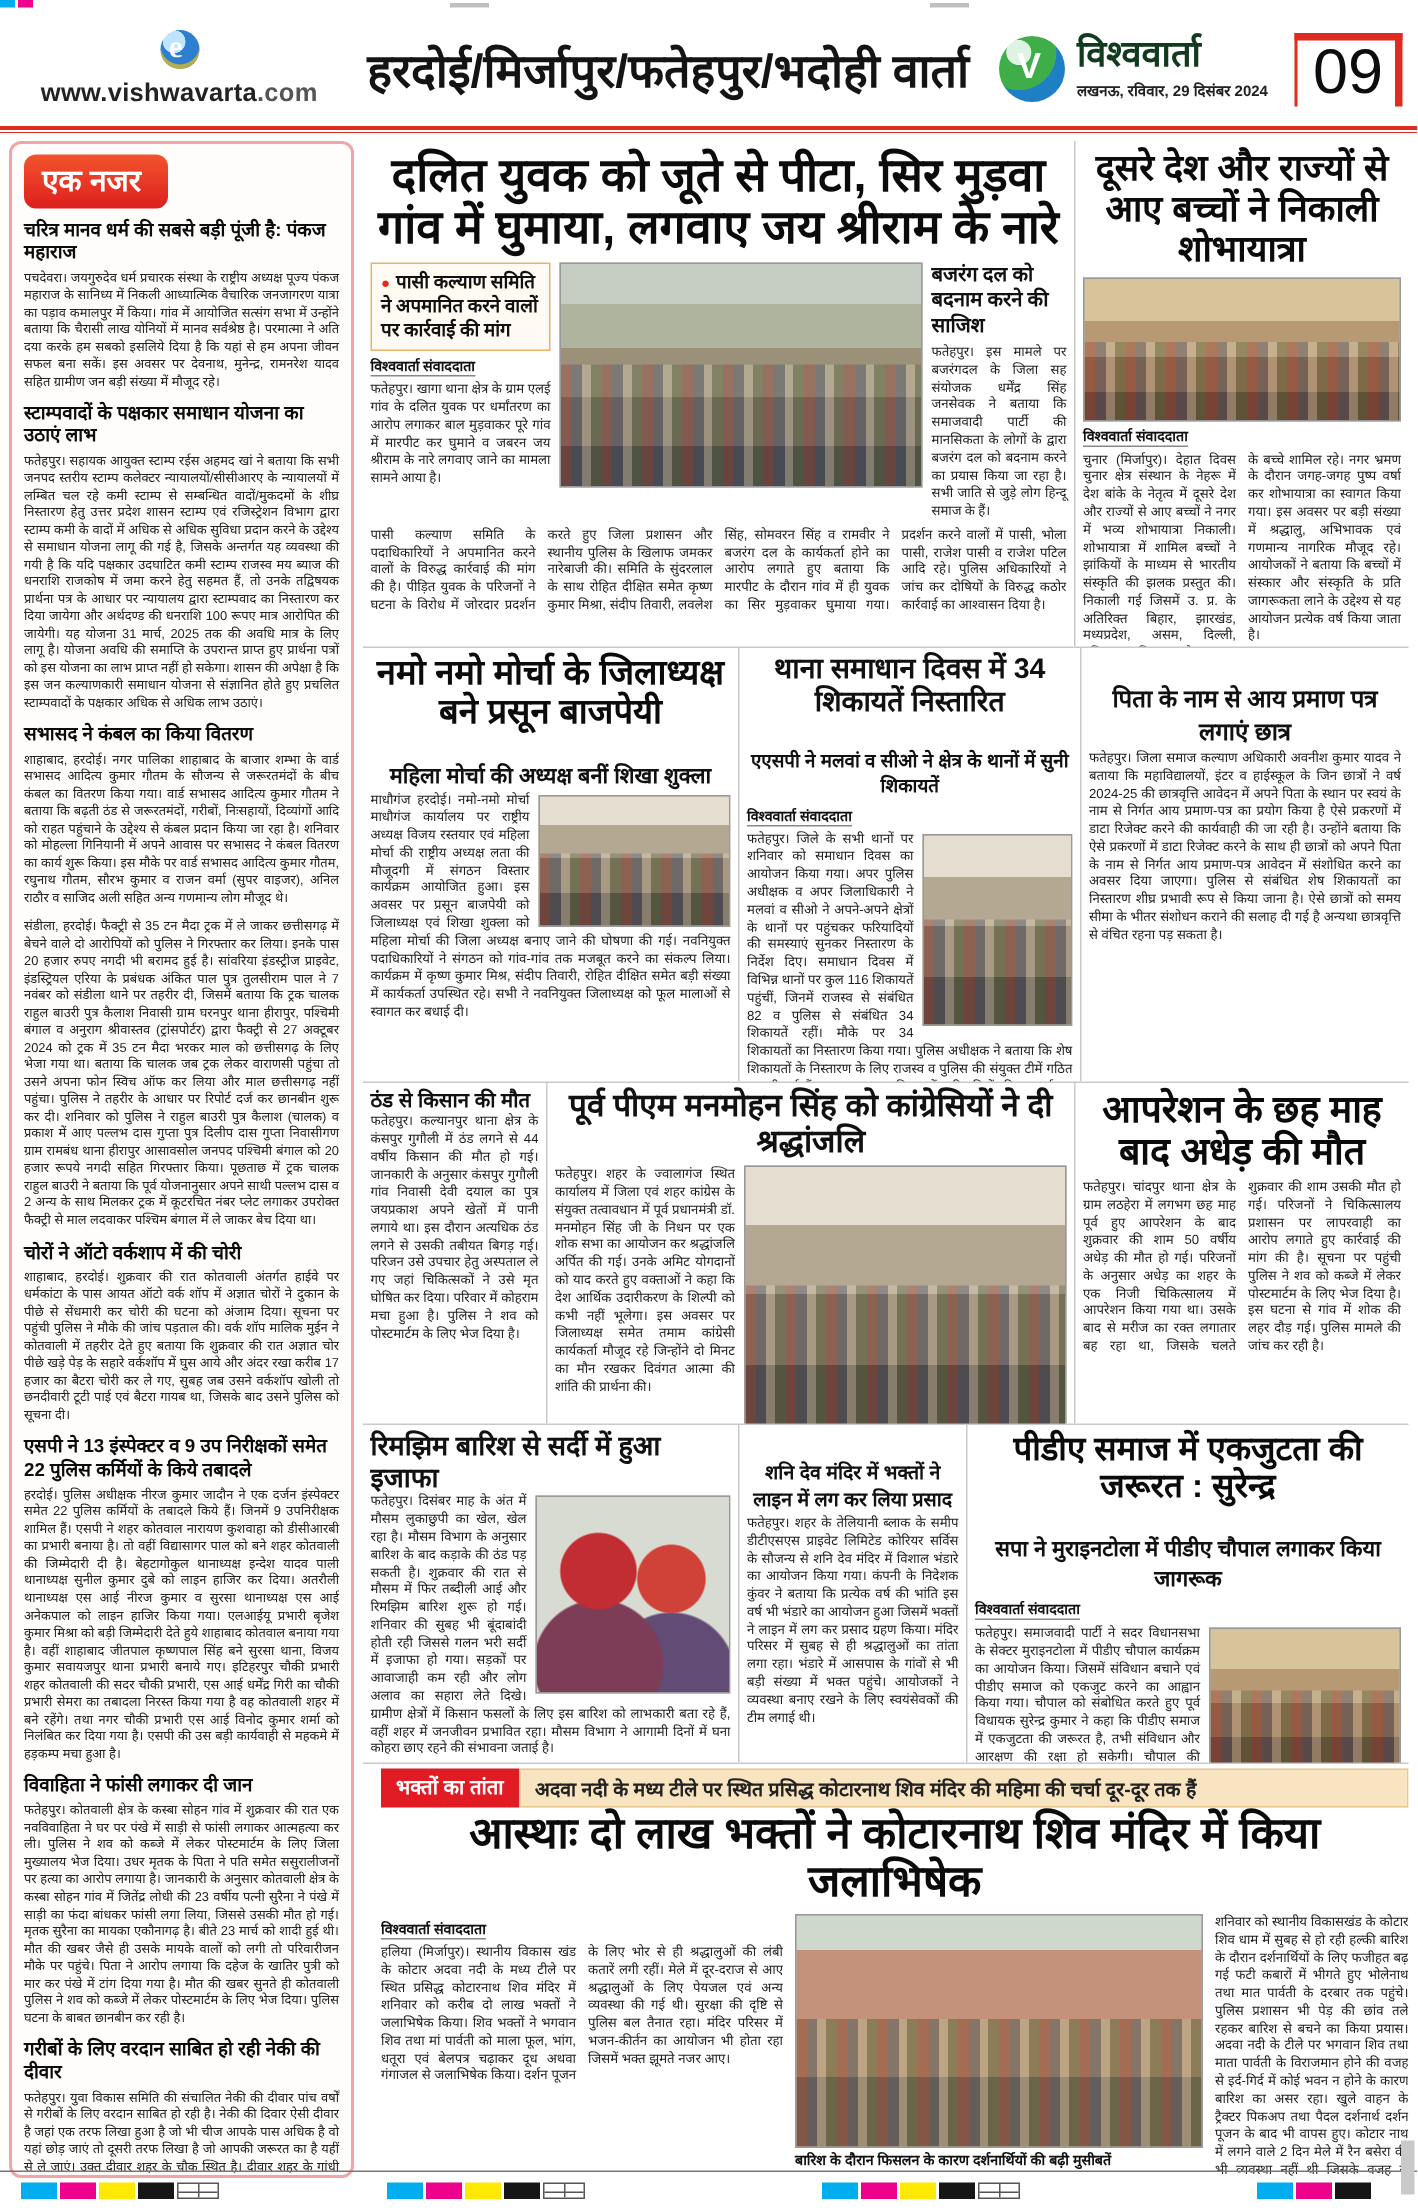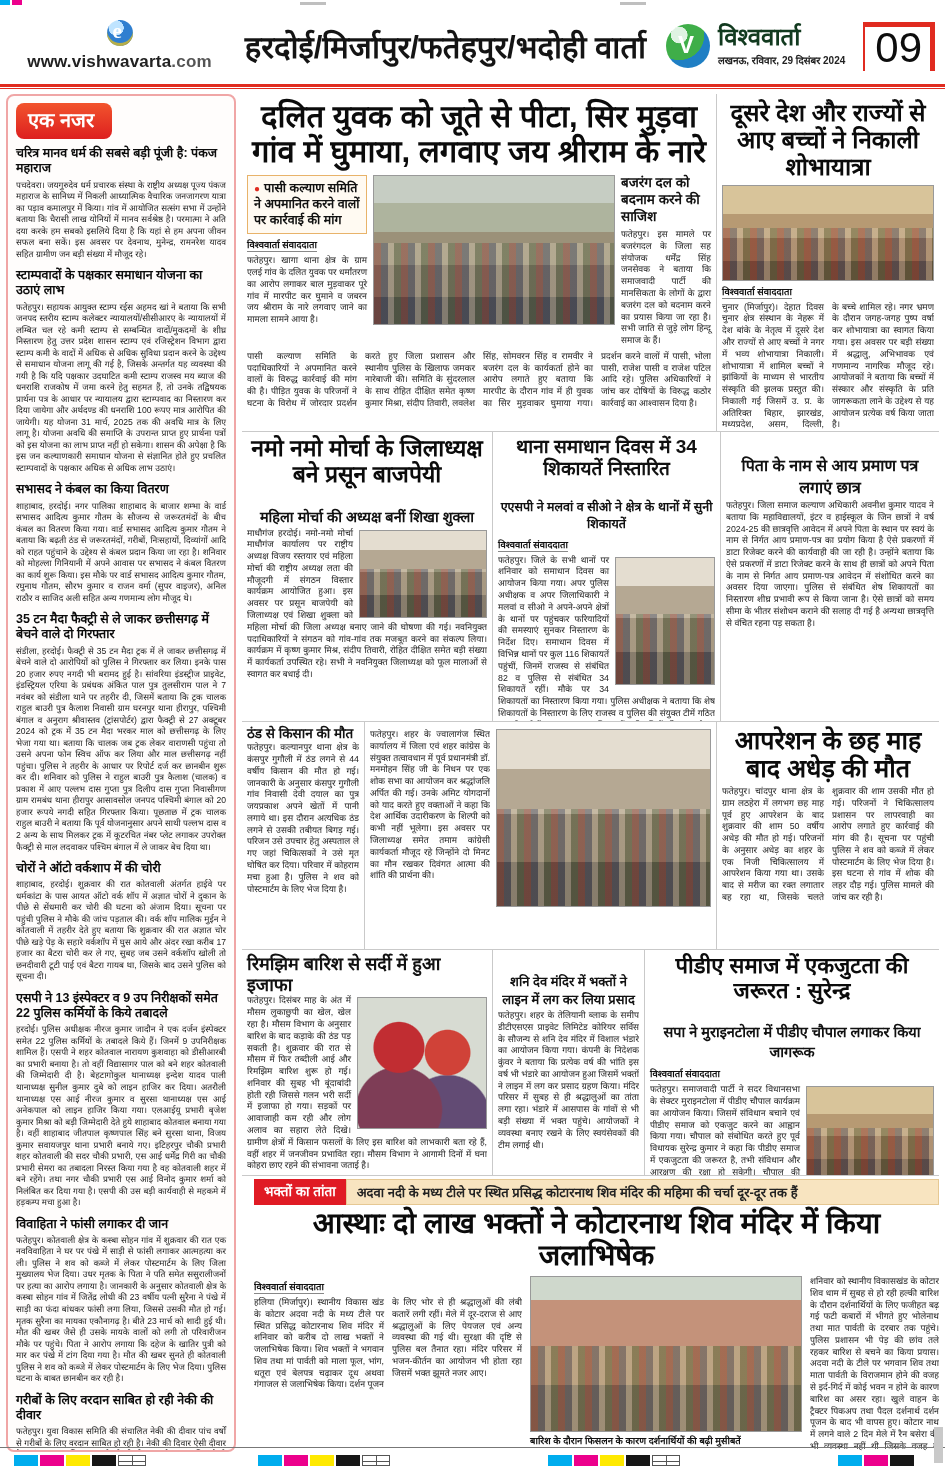--- a/index.html
+++ b/index.html
@@ -145,21 +145,20 @@
       </div>
       <div class="sb-art">
         <h3>स्टाम्पवादों के पक्षकार समाधान योजना का उठाएं लाभ</h3>
         <p>फतेहपुर। सहायक आयुक्त स्टाम्प रईस अहमद खां ने बताया कि सभी जनपद स्तरीय स्टाम्प कलेक्टर न्यायालयों/सीसीआरए के न्यायालयों में लम्बित चल रहे कमी स्टाम्प से सम्बन्धित वादों/मुकदमों के शीघ्र निस्तारण हेतु उत्तर प्रदेश शासन स्टाम्प एवं रजिस्ट्रेशन विभाग द्वारा स्टाम्प कमी के वादों में अधिक से अधिक सुविधा प्रदान करने के उद्देश्य से समाधान योजना लागू की गई है, जिसके अन्तर्गत यह व्यवस्था की गयी है कि यदि पक्षकार उदघाटित कमी स्टाम्प राजस्व मय ब्याज की धनराशि राजकोष में जमा करने हेतु सहमत हैं, तो उनके तद्विषयक प्रार्थना पत्र के आधार पर न्यायालय द्वारा स्टाम्पवाद का निस्तारण कर दिया जायेगा और अर्थदण्ड की धनराशि 100 रूपए मात्र आरोपित की जायेगी। यह योजना 31 मार्च, 2025 तक की अवधि मात्र के लिए लागू है। योजना अवधि की समाप्ति के उपरान्त प्राप्त हुए प्रार्थना पत्रों को इस योजना का लाभ प्राप्त नहीं हो सकेगा। शासन की अपेक्षा है कि इस जन कल्याणकारी समाधान योजना से संज्ञानित होते हुए प्रचलित स्टाम्पवादों के पक्षकार अधिक से अधिक लाभ उठाएं।</p>
       </div>
       <div class="sb-art">
         <h3>सभासद ने कंबल का किया वितरण</h3>
         <p>शाहाबाद, हरदोई। नगर पालिका शाहाबाद के बाजार शम्भा के वार्ड सभासद आदित्य कुमार गौतम के सौजन्य से जरूरतमंदों के बीच कंबल का वितरण किया गया। वार्ड सभासद आदित्य कुमार गौतम ने बताया कि बढ़ती ठंड से जरूरतमंदों, गरीबों, निःसहायों, दिव्यांगों आदि को राहत पहुंचाने के उद्देश्य से कंबल प्रदान किया जा रहा है। शनिवार को मोहल्ला गिनियानी में अपने आवास पर सभासद ने कंबल वितरण का कार्य शुरू किया। इस मौके पर वार्ड सभासद आदित्य कुमार गौतम, रघुनाथ गौतम, सौरभ कुमार व राजन वर्मा (सुपर वाइजर), अनिल राठौर व साजिद अली सहित अन्य गणमान्य लोग मौजूद थे।</p>
       </div>
       <div class="sb-art">
-        <h3>35 टन मैदा फैक्ट्री से ले जाकर छत्तीसगढ़ में बेचने वाले दो गिरफ्तार</h3>
         <p>संडीला, हरदोई। फैक्ट्री से 35 टन मैदा ट्रक में ले जाकर छत्तीसगढ़ में बेचने वाले दो आरोपियों को पुलिस ने गिरफ्तार कर लिया। इनके पास 20 हजार रुपए नगदी भी बरामद हुई है। सांवरिया इंडस्ट्रीज प्राइवेट, इंडस्ट्रियल एरिया के प्रबंधक अंकित पाल पुत्र तुलसीराम पाल ने 7 नवंबर को संडीला थाने पर तहरीर दी, जिसमें बताया कि ट्रक चालक राहुल बाउरी पुत्र कैलाश निवासी ग्राम घरनपुर थाना हीरापुर, पश्चिमी बंगाल व अनुराग श्रीवास्तव (ट्रांसपोर्टर) द्वारा फैक्ट्री से 27 अक्टूबर 2024 को ट्रक में 35 टन मैदा भरकर माल को छत्तीसगढ़ के लिए भेजा गया था। बताया कि चालक जब ट्रक लेकर वाराणसी पहुंचा तो उसने अपना फोन स्विच ऑफ कर लिया और माल छत्तीसगढ़ नहीं पहुंचा। पुलिस ने तहरीर के आधार पर रिपोर्ट दर्ज कर छानबीन शुरू कर दी। शनिवार को पुलिस ने राहुल बाउरी पुत्र कैलाश (चालक) व प्रकाश में आए पल्लभ दास गुप्ता पुत्र दिलीप दास गुप्ता निवासीगण ग्राम रामबंध थाना हीरापुर आसावसोल जनपद पश्चिमी बंगाल को 20 हजार रूपये नगदी सहित गिरफ्तार किया। पूछताछ में ट्रक चालक राहुल बाउरी ने बताया कि पूर्व योजनानुसार अपने साथी पल्लभ दास व 2 अन्य के साथ मिलकर ट्रक में कूटरचित नंबर प्लेट लगाकर उपरोक्त फैक्ट्री से माल लदवाकर पश्चिम बंगाल में ले जाकर बेच दिया था।</p>
       </div>
       <div class="sb-art">
         <h3>चोरों ने ऑटो वर्कशाप में की चोरी</h3>
         <p>शाहाबाद, हरदोई। शुक्रवार की रात कोतवाली अंतर्गत हाईवे पर धर्मकांटा के पास आयत ऑटो वर्क शॉप में अज्ञात चोरों ने दुकान के पीछे से सेंधमारी कर चोरी की घटना को अंजाम दिया। सूचना पर पहुंची पुलिस ने मौके की जांच पड़ताल की। वर्क शॉप मालिक मुईन ने कोतवाली में तहरीर देते हुए बताया कि शुक्रवार की रात अज्ञात चोर पीछे खड़े पेड़ के सहारे वर्कशॉप में घुस आये और अंदर रखा करीब 17 हजार का बैटरा चोरी कर ले गए, सुबह जब उसने वर्कशॉप खोली तो छनदीवारी टूटी पाई एवं बैटरा गायब था, जिसके बाद उसने पुलिस को सूचना दी।</p>
       </div>
       <div class="sb-art">
         <h3>एसपी ने 13 इंस्पेक्टर व 9 उप निरीक्षकों समेत 22 पुलिस कर्मियों के किये तबादले</h3>
         <p>हरदोई। पुलिस अधीक्षक नीरज कुमार जादौन ने एक दर्जन इंस्पेक्टर समेत 22 पुलिस कर्मियों के तबादले किये हैं। जिनमें 9 उपनिरीक्षक शामिल हैं। एसपी ने शहर कोतवाल नारायण कुशवाहा को डीसीआरबी का प्रभारी बनाया है। तो वहीं विद्यासागर पाल को बने शहर कोतवाली की जिम्मेदारी दी है। बेहटागोकुल थानाध्यक्ष इन्देश यादव पाली थानाध्यक्ष सुनील कुमार दुबे को लाइन हाजिर कर दिया। अतरौली थानाध्यक्ष एस आई नीरज कुमार व सुरसा थानाध्यक्ष एस आई अनेकपाल को लाइन हाजिर किया गया। एलआईयू प्रभारी बृजेश कुमार मिश्रा को बड़ी जिम्मेदारी देते हुये शाहाबाद कोतवाल बनाया गया है। वहीं शाहाबाद जीतपाल कृष्णपाल सिंह बने सुरसा थाना, विजय कुमार सवायजपुर थाना प्रभारी बनाये गए। इटिहरपुर चौकी प्रभारी शहर कोतवाली की सदर चौकी प्रभारी, एस आई धर्मेंद्र गिरी का चौकी प्रभारी सेमरा का तबादला निरस्त किया गया है वह कोतवाली शहर में बने रहेंगे। तथा नगर चौकी प्रभारी एस आई विनोद कुमार शर्मा को निलंबित कर दिया गया है। एसपी की उस बड़ी कार्यवाही से महकमे में हड़कम्प मचा हुआ है।</p>
       </div>
@@ -171,21 +170,21 @@
         <h3>गरीबों के लिए वरदान साबित हो रही नेकी की दीवार</h3>
         <p>फतेहपुर। युवा विकास समिति की संचालित नेकी की दीवार पांच वर्षों से गरीबों के लिए वरदान साबित हो रही है। नेकी की दिवार ऐसी दीवार है जहां एक तरफ लिखा हुआ है जो भी चीज आपके पास अधिक है वो यहां छोड़ जाएं तो दूसरी तरफ लिखा है जो आपकी जरूरत का है यहीं से ले जाएं। उक्त दीवार शहर के चौक स्थित है। दीवार शहर के गांधी पार्क और स्नानघर के पास भी बनी हैं। इस दीवार में लोगों के अपील करते हुए कहा गया कि आप अपने कपड़े, जूते, चप्पल, कंबल आदि यहां रख सकते हैं जिससे जरूरतमंद उन्हें ले जाकर उपयोग कर सकें। इस दौरान समिति के लोगों ने आमजन से अपील की कि जाड़े के मौसम में गरीबों की मदद करनी चाहिए।</p>
       </div>
     </aside>
 
     <main id="main">
 
       <div class="row" style="height:338px">
         <section style="width:474px" class="pad">
           <h1 class="h-lead">दलित युवक को जूते से पीटा, सिर मुड़वा गांव में घुमाया, लगवाए जय श्रीराम के नारे</h1>
-          <div style="display:flex; gap:6px;">
+          <div style="display:flex; gap:6px;font-family:Liberation Serif, serif;">
             <div style="width:120px">
               <div class="bulletbox">
                 <div class="bt">पासी कल्याण समिति ने अपमानित करने वालों पर कार्रवाई की मांग</div>
               </div>
               <div class="byline">विश्ववार्ता संवाददाता</div>
               <p class="bodytxt">फतेहपुर। खागा थाना क्षेत्र के ग्राम एलई गांव के दलित युवक पर धर्मांतरण का आरोप लगाकर बाल मुड़वाकर पूरे गांव में मारपीट कर घुमाने व जबरन जय श्रीराम के नारे लगवाए जाने का मामला सामने आया है।</p>
             </div>
             <div class="ph" style="width:242px; height:150px; flex:0 0 auto;"></div>
             <div style="flex:1">
               <div class="boxhead">बजरंग दल को बदनाम करने की साजिश</div>
@@ -229,20 +228,21 @@
         </section>
       </div>
 
       <div class="row" style="height:228px">
         <section style="width:122px" class="pad">
           <h2 class="h-small">ठंड से किसान की मौत</h2>
           <p class="bodytxt" style="height:192px; overflow:hidden;">फतेहपुर। कल्यानपुर थाना क्षेत्र के कंसपुर गुगौली में ठंड लगने से 44 वर्षीय किसान की मौत हो गई। जानकारी के अनुसार कंसपुर गुगौली गांव निवासी देवी दयाल का पुत्र जयप्रकाश अपने खेतों में पानी लगाये था। इस दौरान अत्यधिक ठंड लगने से उसकी तबीयत बिगड़ गई। परिजन उसे उपचार हेतु अस्पताल ले गए जहां चिकित्सकों ने उसे मृत घोषित कर दिया। परिवार में कोहराम मचा हुआ है। पुलिस ने शव को पोस्टमार्टम के लिए भेज दिया है।</p>
         </section>
 
         <section class="vsep pad" style="width:352px">
+          <h2 class="h-mid" style="font-size:21px">पूर्व पीएम मनमोहन सिंह को कांग्रेसियों ने दी श्रद्धांजलि</h2>
           <div style="display:flex; gap:6px; margin-top:3px;">
             <p class="bodytxt" style="width:120px; height:178px; overflow:hidden;">फतेहपुर। शहर के ज्वालागंज स्थित कार्यालय में जिला एवं शहर कांग्रेस के संयुक्त तत्वावधान में पूर्व प्रधानमंत्री डॉ. मनमोहन सिंह जी के निधन पर एक शोक सभा का आयोजन कर श्रद्धांजलि अर्पित की गई। उनके अमिट योगदानों को याद करते हुए वक्ताओं ने कहा कि देश आर्थिक उदारीकरण के शिल्पी को कभी नहीं भूलेगा। इस अवसर पर जिलाध्यक्ष समेत तमाम कांग्रेसी कार्यकर्ता मौजूद रहे जिन्होंने दो मिनट का मौन रखकर दिवंगत आत्मा की शांति की प्रार्थना की।</p>
             <div class="ph ph-indoor" style="flex:1; height:178px;"></div>
           </div>
         </section>
 
         <section class="vsep pad" style="flex:1">
           <h2 class="h-sec" style="font-size:25px">आपरेशन के छह माह बाद अधेड़ की मौत</h2>
           <p class="bodytxt cols2" style="height:158px; overflow:hidden; margin-top:4px;">फतेहपुर। चांदपुर थाना क्षेत्र के ग्राम लठहेरा में लगभग छह माह पूर्व हुए आपरेशन के बाद शुक्रवार की शाम 50 वर्षीय अधेड़ की मौत हो गई। परिजनों के अनुसार अधेड़ का शहर के एक निजी चिकित्सालय में आपरेशन किया गया था। उसके बाद से मरीज का रक्त लगातार बह रहा था, जिसके चलते शुक्रवार की शाम उसकी मौत हो गई। परिजनों ने चिकित्सालय प्रशासन पर लापरवाही का आरोप लगाते हुए कार्रवाई की मांग की है। सूचना पर पहुंची पुलिस ने शव को कब्जे में लेकर पोस्टमार्टम के लिए भेज दिया है। इस घटना से गांव में शोक की लहर दौड़ गई। पुलिस मामले की जांच कर रही है।</p>
         </section>

